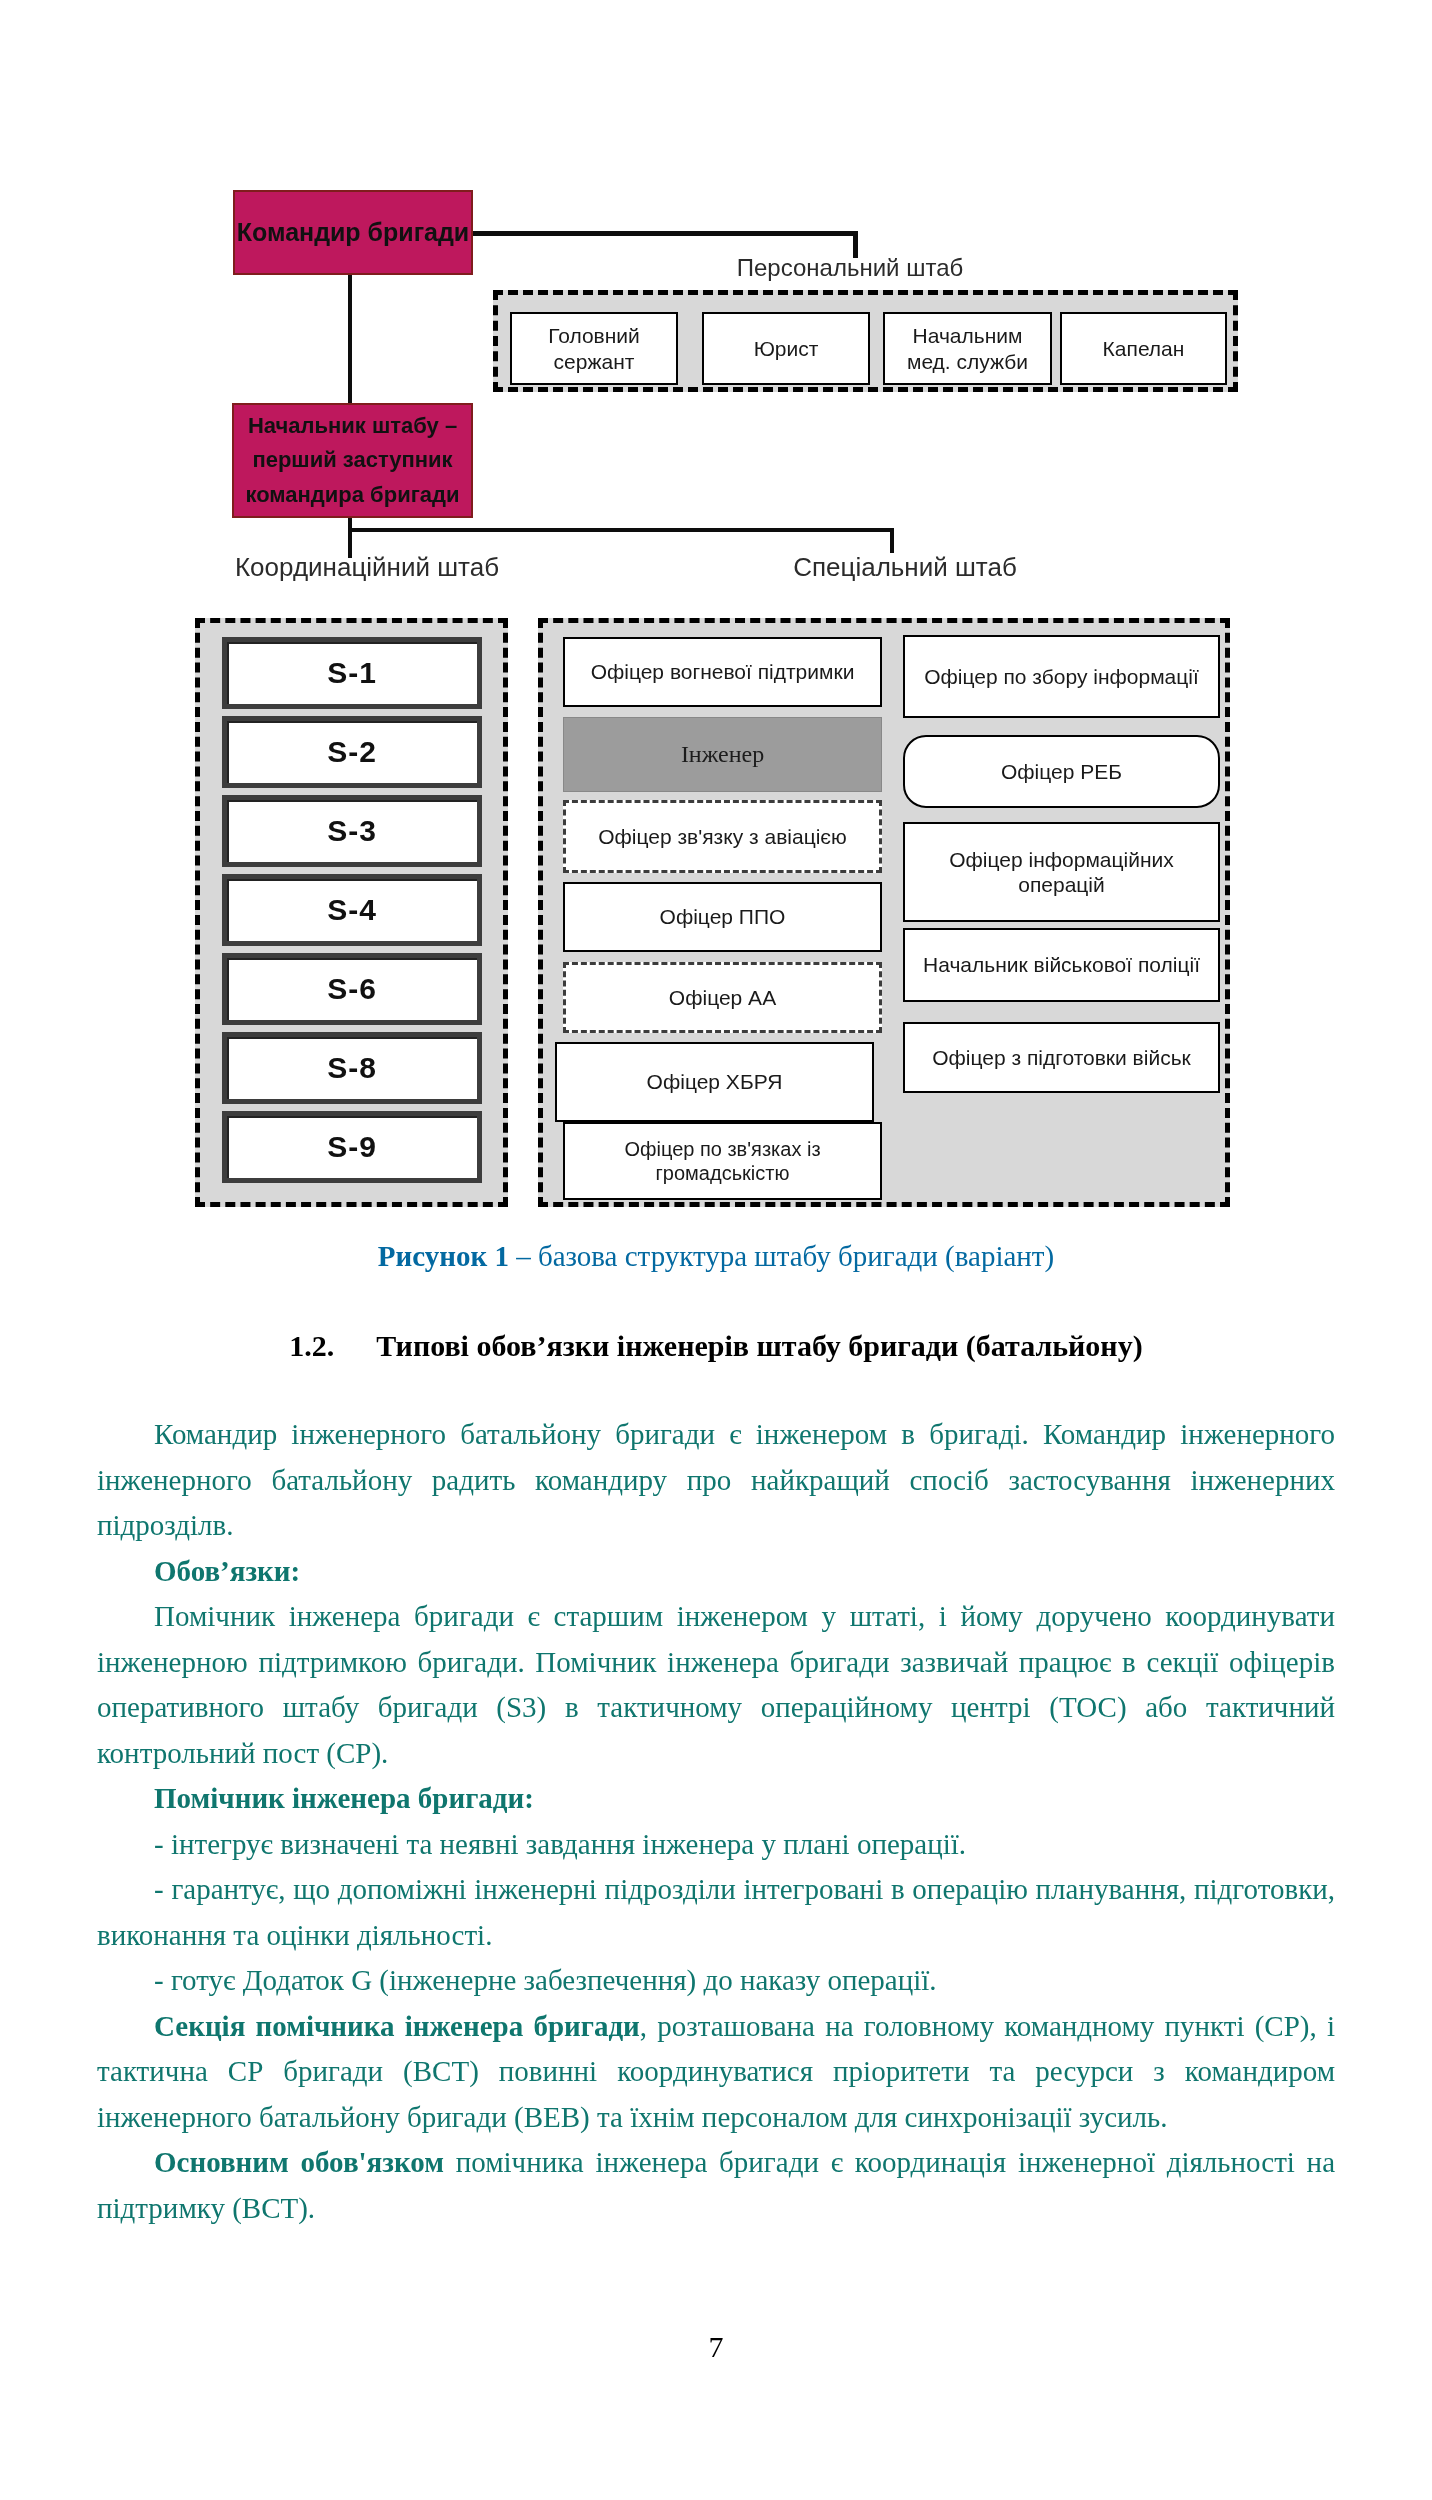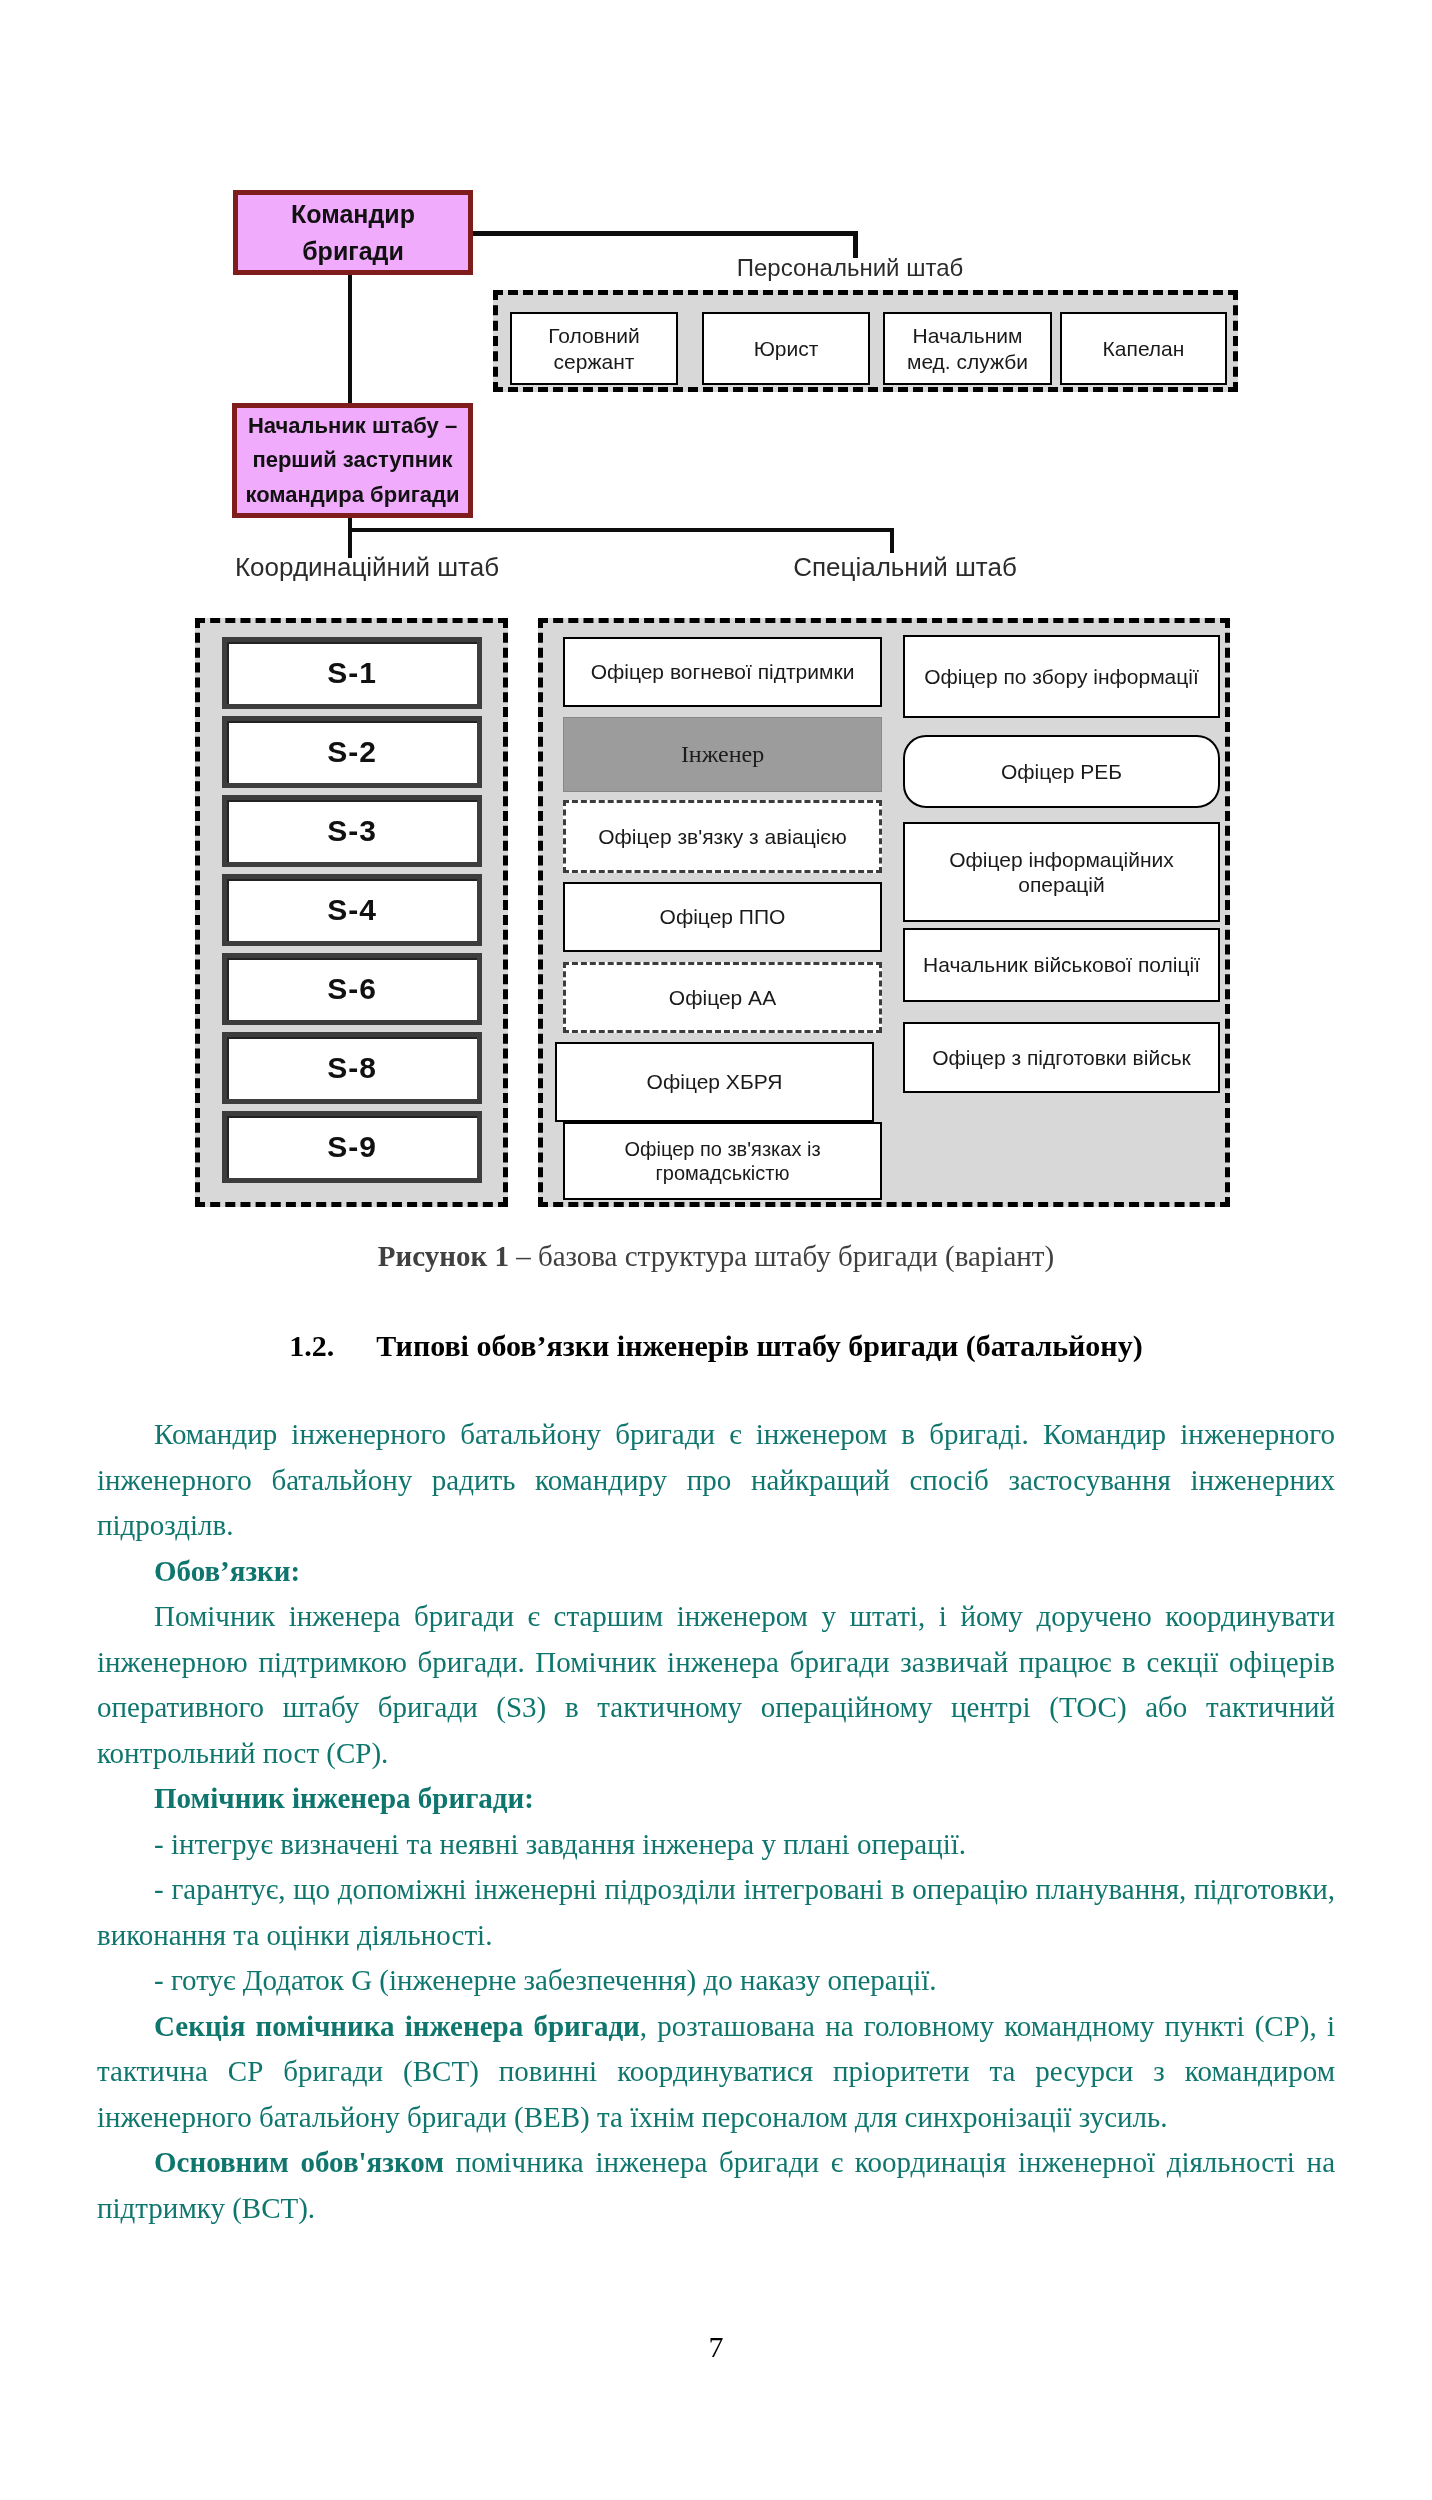--- a/index.html
+++ b/index.html
@@ -1,35 +1,35 @@
 <!DOCTYPE html>
 <html><head>
 <meta charset="utf-8">
 <style>
   html,body{margin:0;padding:0;background:#e8e8e8;}
   *{box-sizing:border-box;}
   .page{position:relative;width:1432px;height:2500px;background:#ffffff;color:#111;
         font-family:"Liberation Sans",sans-serif;overflow:hidden;}
   .abs{position:absolute;}
   
-  .node{background:#f0abfc;border:5px solid #7f1d1d;display:flex;align-items:center;justify-content:center;
+  .node{background:#be185d;border:2px solid #7f1d1d;display:flex;align-items:center;justify-content:center;
         text-align:center;font-weight:bold;line-height:1.45;}
   .obox{background:#fff;border:2px solid #000;display:flex;align-items:center;justify-content:center;
         text-align:center;line-height:1.2;font-size:21px;color:#1a1a1a;padding:2px 6px;}
   .obox.dashed{border:3px dashed #3c3c3c;}
   .obox.gray{background:#9c9c9c;border:1px solid #888;font-family:"Liberation Serif",serif;
              font-size:24px;color:#1c1c1c;}
   .container-dashed{background:#d8d8d8;border:5px dashed #000;}
   .sbox{background:#fff;border:5px solid #3d3d3d;box-shadow:inset 2px 2px 0 #222;
         display:flex;align-items:center;justify-content:center;font-weight:bold;font-size:30px;
         letter-spacing:1px;color:#111;}
   .line{background:#0d0d0d;}
   .stafflabel{font-size:26px;color:#2b2b2b;text-align:center;line-height:1.15;}
   
-  .caption{width:100%;text-align:center;font-family:"Liberation Serif",serif;font-size:29px;color:#404040;}
+  .caption{width:100%;text-align:center;font-family:"Liberation Serif",serif;font-size:29px;color:#0369a1;}
   .heading{width:100%;text-align:center;font-family:"Liberation Serif",serif;font-size:30px;font-weight:bold;color:#000;}
   .heading .ht{margin-left:42px;}
   .bodytext{font-family:"Liberation Serif",serif;font-size:29px;line-height:45.5px;color:#0f766e;
             text-align:justify;}
   .bodytext p{margin:0;text-indent:57px;}
   .pagenum{width:100%;text-align:center;font-family:"Liberation Serif",serif;font-size:30px;color:#000;}
 </style>
 </head>
 <body>
 

